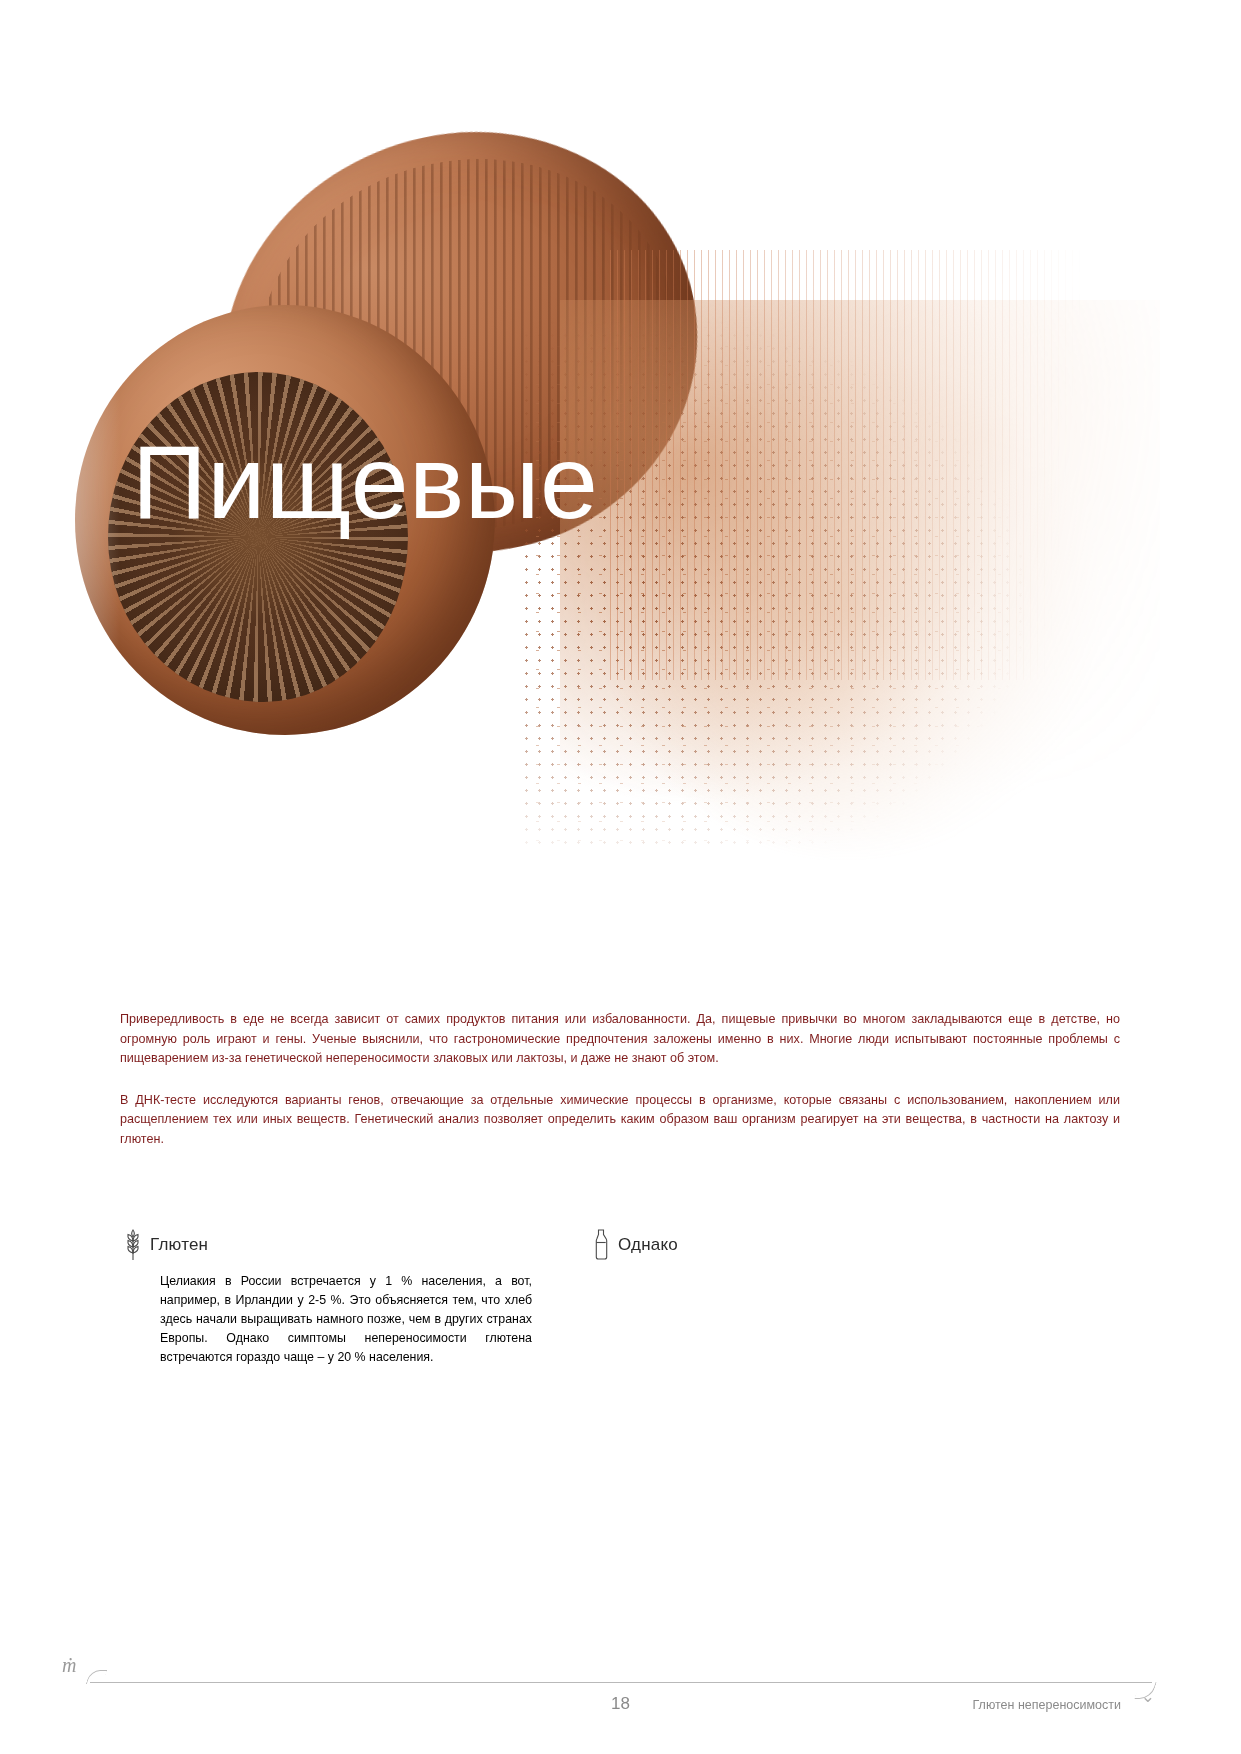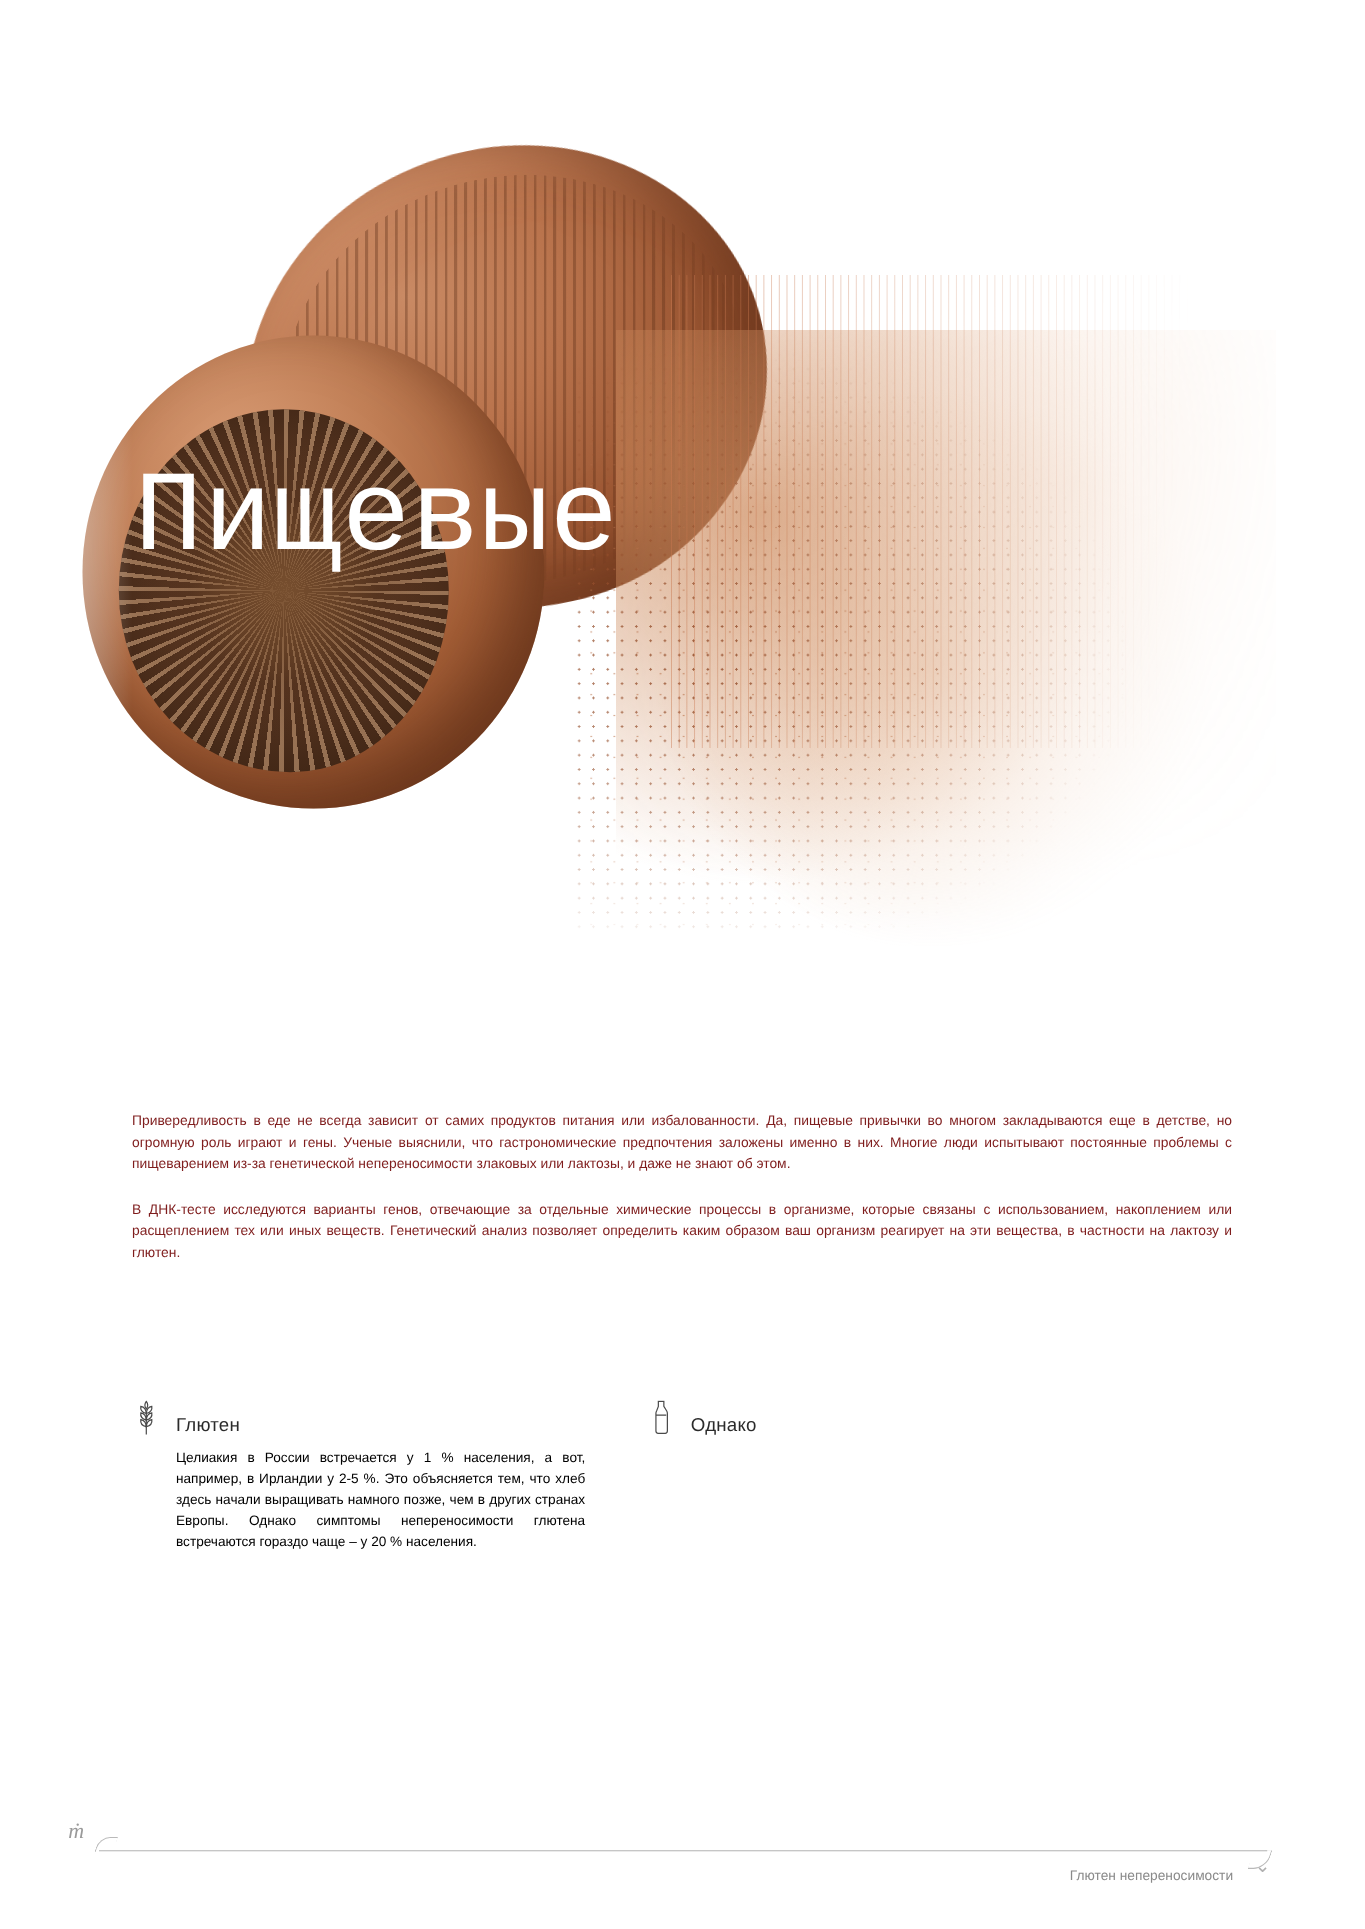--- a/index.html
+++ b/index.html
@@ -160,23 +160,22 @@
     top: 420px;
     width: 1000px;
     z-index: 5;
     color: #ffffff;
   }
   .title-main {
     font-size: 104px;
     line-height: 96px;
     font-weight: 300;
     letter-spacing: 0.5px;
-    margin: 4px;
+    margin: 14px;
     white-space: nowrap;
-    font-family: Liberation Mono, monospace;
   }
   .title-sub {
     font-size: 57px;
     line-height: 60px;
     font-weight: 300;
     letter-spacing: 0.4px;
     margin: 6px 0 0 0;
     white-space: nowrap;
   }
 
@@ -202,24 +201,23 @@
     top: 1228px;
     width: 1000px;
     display: flex;
     gap: 56px;
   }
   .feature {
     width: 412px;
   }
   .feature-head {
     display: flex;
-    align-items: flex-end;
-    gap: 14px;
+    align-items: center;
+    gap: 4px;
     margin-bottom: 10px;
-    margin-top: 44px;
   }
   .feature-icon {
     width: 26px;
     height: 34px;
     display: flex;
     align-items: center;
     justify-content: center;
     flex: none;
   }
   .feature-title {
@@ -364,15 +362,16 @@
       </span>
       <span class="feature-title">Однако</span>
     </div>
   </div>
 
 </div>
 
 <div class="footer">
   <div class="footer-mark">ṁ</div>
   <div class="footer-rule"></div>
+  <div class="footer-page">18</div>
   <div class="footer-caption">Глютен непереносимости</div>
   <div class="footer-tick">⌄</div>
 </div>
 
 </body></html>

